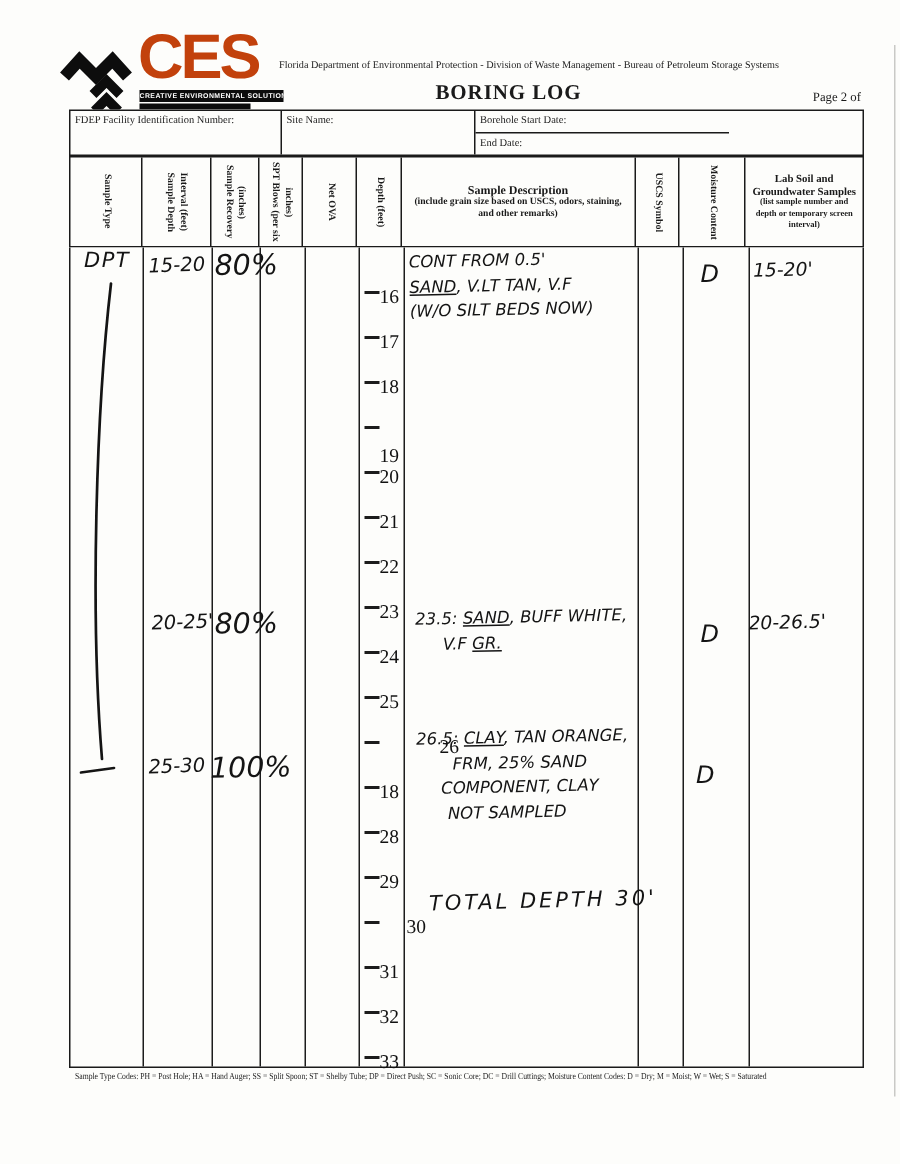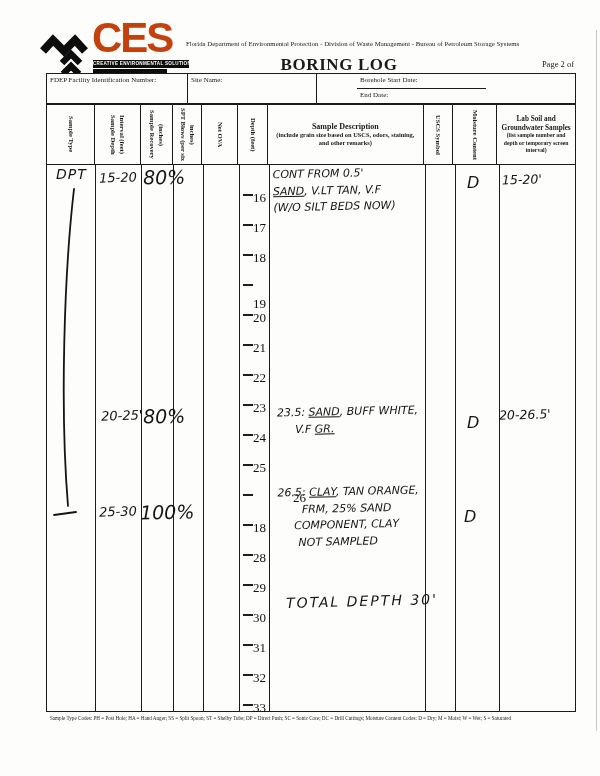--- a/index.html
+++ b/index.html
@@ -11,31 +11,31 @@
   .logo{position:absolute;left:40px;top:26px;width:160px;height:50px;}
   .logo-mark{position:absolute;left:0;top:4px;}
   .ces-text{position:absolute;left:52px;top:-12px;font-family:"Liberation Sans",sans-serif;
             font-weight:bold;font-size:42px;letter-spacing:-2px;color:#c2410c;}
   .logo-bar{position:absolute;left:53px;top:34px;width:96px;height:8px;background:#0c0c0c;color:#fff;
             font-family:"Liberation Sans",sans-serif;font-size:4.6px;font-weight:bold;text-align:center;
             line-height:8px;letter-spacing:.3px;white-space:nowrap;overflow:hidden;}
   .logo-bar2{position:absolute;left:53px;top:43px;width:74px;height:4px;background:#0c0c0c;}
   .agency-line{position:absolute;left:186px;top:40px;width:400px;font-size:6.8px;color:#222;}
   .doc-title{position:absolute;left:80px;right:2px;top:55px;text-align:center;font-weight:bold;
-             font-size:17px;letter-spacing:.6px;}
+             font-size:14px;letter-spacing:.6px;}
   .page-label{position:absolute;right:26px;top:59px;font-size:8.5px;}
 
   
   .form-row{position:absolute;left:46px;top:73px;width:530px;height:31px;display:flex;
             border:1.6px solid #1a1a1a;box-sizing:border-box;background:#fdfdfb;}
   .fbox{position:relative;border-right:1px solid #1a1a1a;box-sizing:border-box;height:100%;}
   .fbox:last-child{border-right:none;}
   .flabel{position:absolute;left:3px;top:2px;font-size:7px;white-space:nowrap;}
   .fvalue-hw{position:absolute;left:6px;top:8px;}
-  .fbox-split .half{position:relative;height:50%;box-sizing:border-box;margin-left:40px;}
+  .fbox-split .half{position:relative;height:50%;box-sizing:border-box;}
   .fbox-split .half:first-child{border-bottom:1px solid #1a1a1a;}
 
   
   .thead{position:absolute;left:46px;top:104px;width:530px;height:61px;display:flex;
          border:1.6px solid #1a1a1a;border-bottom:1.4px solid #1a1a1a;box-sizing:border-box;}
   .hcell{border-right:1px solid #1a1a1a;box-sizing:border-box;display:flex;align-items:center;
          justify-content:center;text-align:center;font-weight:bold;overflow:hidden;}
   .hcell:last-child{border-right:none;}
   .rot{writing-mode:vertical-lr;font-size:6.6px;line-height:1.3;padding:1px;}
   .desc-head{flex-direction:column;padding:2px 4px;}
@@ -162,21 +162,21 @@
         <div class="tick-num" style="top: 295px;">25</div>
         <div class="tick" style="top: 329px;"></div>
         <div class="tick-num" style="top: 325px; margin-left: 40px;">26</div>
         <div class="tick" style="top: 359px;"></div>
         <div class="tick-num" style="top: 355px;">18</div>
         <div class="tick" style="top: 389px;"></div>
         <div class="tick-num" style="top: 385px;">28</div>
         <div class="tick" style="top: 419px;"></div>
         <div class="tick-num" style="top: 415px;">29</div>
         <div class="tick" style="top: 449px;"></div>
-        <div class="tick-num" style="top: 445px;">30</div>
+        <div class="tick-num" style="top: 445px; margin-left: 18px;">30</div>
         <div class="tick" style="top: 479px;"></div>
         <div class="tick-num" style="top: 475px;">31</div>
         <div class="tick" style="top: 509px;"></div>
         <div class="tick-num" style="top: 505px;">32</div>
         <div class="tick" style="top: 539px;"></div>
         <div class="tick-num" style="top: 535px;">33</div>
       </div>
 
     <svg class="type-stroke" width="48" height="547" viewBox="0 0 48 547">
       <path d="M27 24 C17 110 13 245 21 341" fill="none" stroke="#141414" stroke-width="1.8" stroke-linecap="round"></path>

